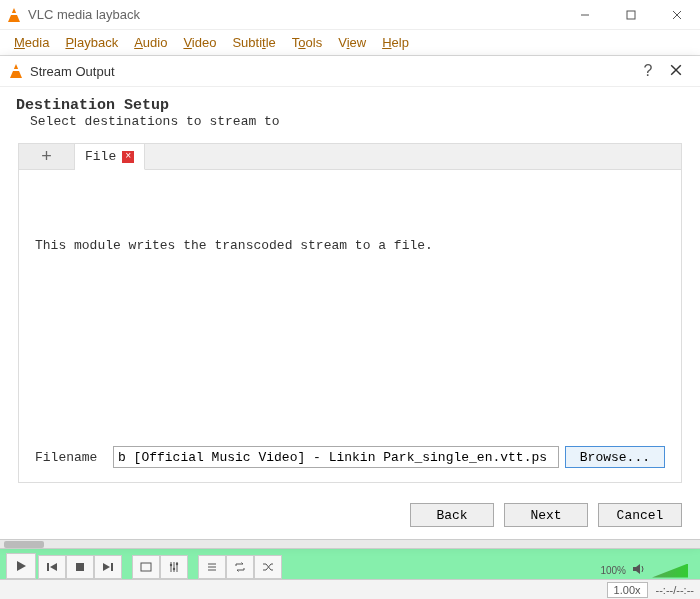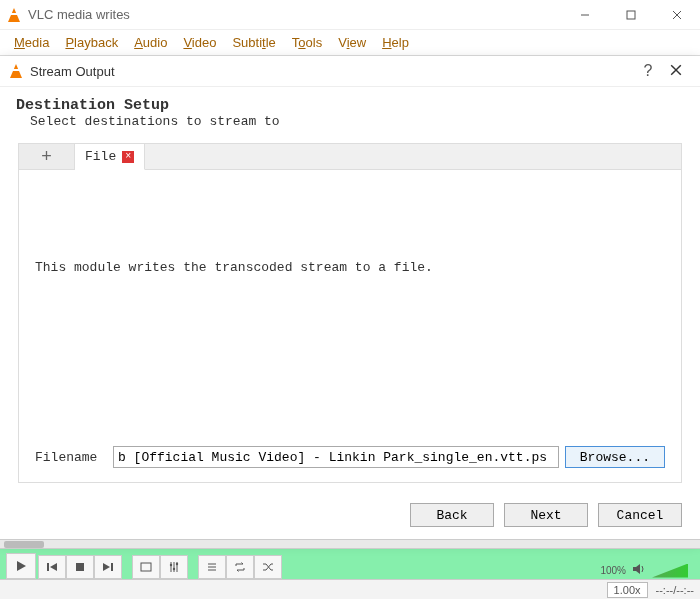--- a/index.html
+++ b/index.html
@@ -131,21 +131,21 @@
     line-height:1;
   }
   .tab-content {
     flex:1;
     background:#fff;
     padding: 20px 16px 14px;
     font-family:"Courier New",monospace;
     display:flex;flex-direction:column;
     justify-content: space-between;
   }
-  .module-desc { margin-top: 70px; }
+  .module-desc { margin-top: 48px; }
   .filename-row {
     display:flex;align-items:center; gap:6px;
     margin-top:auto;
   }
   .filename-row .label { width:72px; }
   .filename-row input {
     flex:1;
     border:1px solid #aaa;
     padding: 2px 4px;
     font-family:"Courier New",monospace;
@@ -239,21 +239,21 @@
     background:#fff;
     height:16px;
     line-height:14px;
   }
 </style>
 </head>
 <body>
 
 <div class="titlebar">
   <div class="cone"></div>
-  <div class="title">VLC media writes</div>
+  <div class="title">VLC media layback</div>
   <div class="winbtns">
     <div class="winbtn">
         <svg viewBox="0 0 10 10">
           <line x1="1" y1="5" x2="9" y2="5" stroke="currentColor"></line>
         </svg>
       </div>
     <div class="winbtn">
         <svg viewBox="0 0 10 10">
           <rect x="1" y="1" width="8" height="8" fill="none" stroke="currentColor"></rect>
         </svg>

